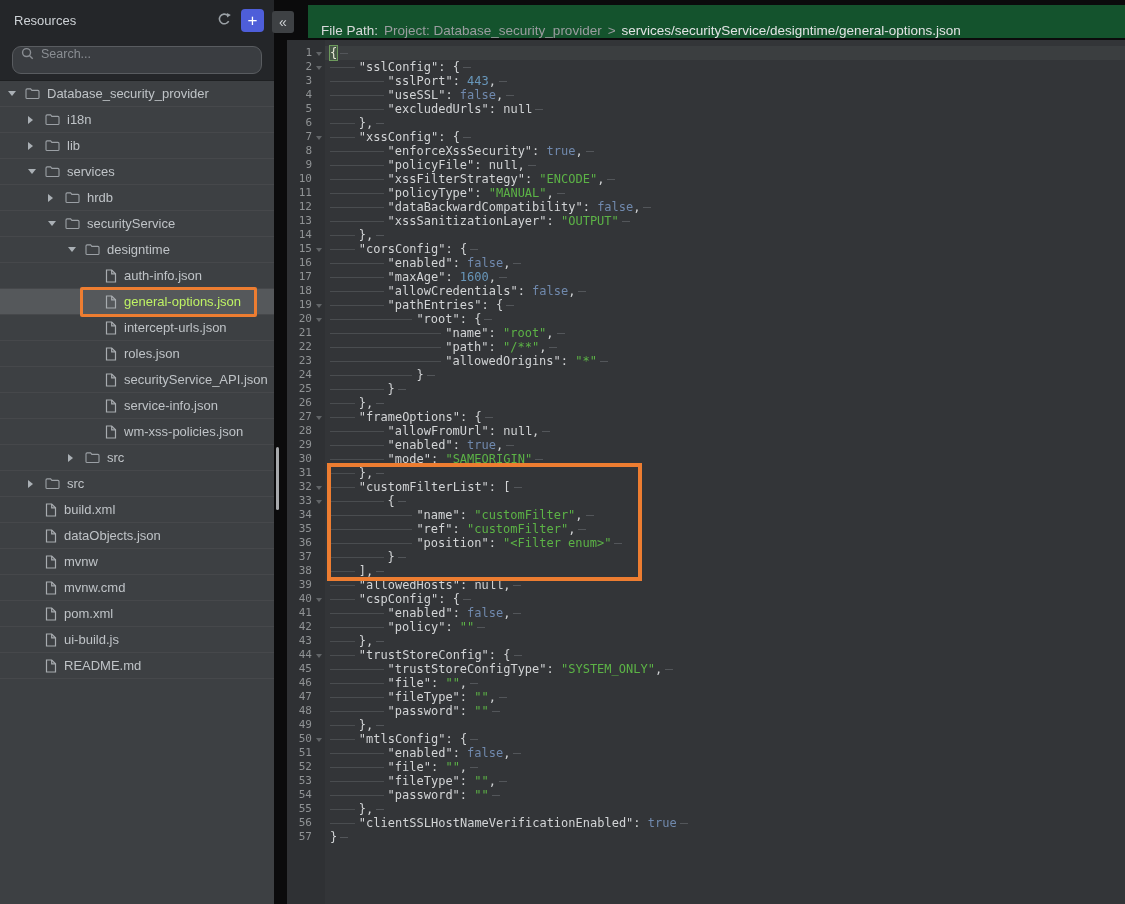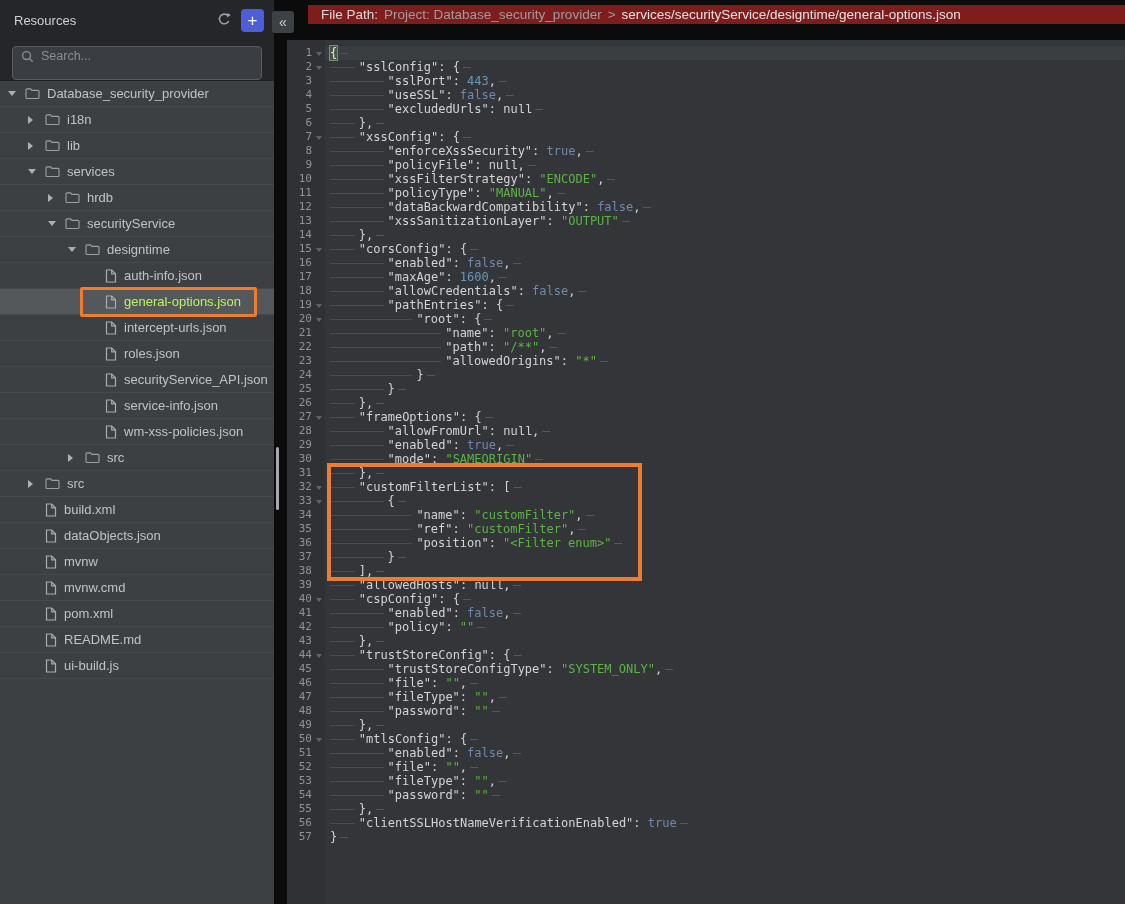--- a/index.html
+++ b/index.html
@@ -10,22 +10,22 @@
   
   .panel { position:absolute; left:0; top:0; width:274px; height:904px; background:#3d4043; }
   .panel-header { position:relative; height:40px; background:#242629; display:flex; align-items:center; padding:0 10px 0 14px; }
   .panel-title { color:#ced2d6; font-size:13px; flex:0 0 auto; }
   .header-spacer { flex:1; }
   .refresh-btn { width:22px; height:22px; display:flex; align-items:center; justify-content:center; cursor:pointer; margin-right:6px; }
   .add-btn { width:23px; height:23px; background:var(--blue-btn,#4E5ED9); border:none; border-radius:4px;
              color:#ffffff; font-size:17px; line-height:21px; text-align:center; cursor:pointer;
              font-family:"Liberation Sans", sans-serif; font-weight:400; padding:0; }
   .search-row { height:41px; background:#242629; padding:6px 12px 7px 12px; border-bottom:1px solid #1e2022; }
-  .search-box { position:relative; width:250px; height:28px; background:#3a3d41; border:1px solid #595c60; border-radius:4px;
-                display:flex; align-items:flex-end; padding:16px 8px; }
+  .search-box { position:relative; width:250px; height:28px; background:#3a3d41; border:1px solid #595c60; border-radius:9px;
+                display:flex; align-items:flex-start; padding:0 8px; }
   .search-box input { flex:1; background:transparent; border:none; outline:none; color:#c7cacd; font-size:12.5px;
                       font-family:"Liberation Sans", sans-serif; margin-left:7px; }
   .search-box input::placeholder { color:#8a8e93; }
 
   .tree { position:relative; }
   .tree-row { position:relative; display:flex; align-items:center; height:26px; border-bottom:1px solid #46484b;
               cursor:pointer; color:#bfc3c7; font-size:13px; }
   .tree-row.selected { background:#55585b; color:#bef264; }
   .arr-slot { width:17px; flex:0 0 17px; display:flex; align-items:center; }
   .arr { width:0; height:0; }
@@ -35,22 +35,22 @@
   .tree-label { white-space:nowrap; }
   .tree-hl-box { position:absolute; left:80px; top:-2px; width:177px; height:30px;
                  border:3px solid var(--orange,#ED7D31); border-radius:2px; z-index:4; pointer-events:none; }
 
   
   .divider { position:absolute; left:274px; top:0; width:13px; height:904px; background:#0b0b0c; }
   .divider-thumb { position:absolute; left:2px; top:447px; width:3px; height:63px; background:#a7a9ac; border-radius:2px; }
 
   
   .top-black { position:absolute; left:274px; top:0; right:0; height:40px; background:#0b0b0c; }
-  .filepath { position:absolute; left:308px; top:5px; right:0; height:19px; background:#7f1d1d;
-              display:flex; align-items:center; padding-left:13px; font-size:13.5px; white-space:nowrap; }
+  .filepath { position:absolute; left:308px; top:5px; right:0; height:33px; background:#14532d;
+              display:flex; align-items:flex-end; padding-left:13px; font-size:13.5px; white-space:nowrap; }
   .fp-label { color:#d9dadb; margin-right:6px; }
   .fp-project { color:#9b9da0; margin-right:6px; }
   .fp-sep { color:#9b9da0; margin-right:6px; }
   .fp-path { color:#e2e3e4; }
   .collapse-btn { position:absolute; left:272px; top:11px; width:22px; height:22px; background:#3e4144; border:none;
                   border-radius:3px; color:#cdd0d3; font-size:14px; line-height:20px; text-align:center; cursor:pointer; z-index:6;
                   font-family:"Liberation Sans", sans-serif; padding:0; }
 
   
   .editor { position:absolute; left:287px; top:40px; right:0; bottom:0; background:#333538; overflow:hidden;
@@ -333,31 +333,31 @@
           <span class="tree-label">pom.xml</span>
         </div>
         <div class="tree-row">
           <span style="width: 45px; flex: 0 0 auto;"></span>
           <span class="tree-icon">
             <svg width="12" height="14" viewBox="0 0 12 14">
               <path d="M1.5 1h5.2L10.5 4.8V13h-9z" fill="none" stroke="#a8acb0" stroke-width="1.2"></path>
               <path d="M6.7 1v3.8h3.8" fill="none" stroke="#a8acb0" stroke-width="1.2"></path>
             </svg>
           </span>
+          <span class="tree-label">ui-build.js</span>
+        </div>
+        <div class="tree-row">
+          <span style="width: 45px; flex: 0 0 auto;"></span>
+          <span class="tree-icon">
+            <svg width="12" height="14" viewBox="0 0 12 14">
+              <path d="M1.5 1h5.2L10.5 4.8V13h-9z" fill="none" stroke="#a8acb0" stroke-width="1.2"></path>
+              <path d="M6.7 1v3.8h3.8" fill="none" stroke="#a8acb0" stroke-width="1.2"></path>
+            </svg>
+          </span>
           <span class="tree-label">README.md</span>
-        </div>
-        <div class="tree-row">
-          <span style="width: 45px; flex: 0 0 auto;"></span>
-          <span class="tree-icon">
-            <svg width="12" height="14" viewBox="0 0 12 14">
-              <path d="M1.5 1h5.2L10.5 4.8V13h-9z" fill="none" stroke="#a8acb0" stroke-width="1.2"></path>
-              <path d="M6.7 1v3.8h3.8" fill="none" stroke="#a8acb0" stroke-width="1.2"></path>
-            </svg>
-          </span>
-          <span class="tree-label">ui-build.js</span>
         </div>
       </div>
   </aside>
 
   <div class="divider">
     <div class="divider-thumb"></div>
   </div>
 
   <div class="top-black"></div>
   <button class="collapse-btn">«</button>

